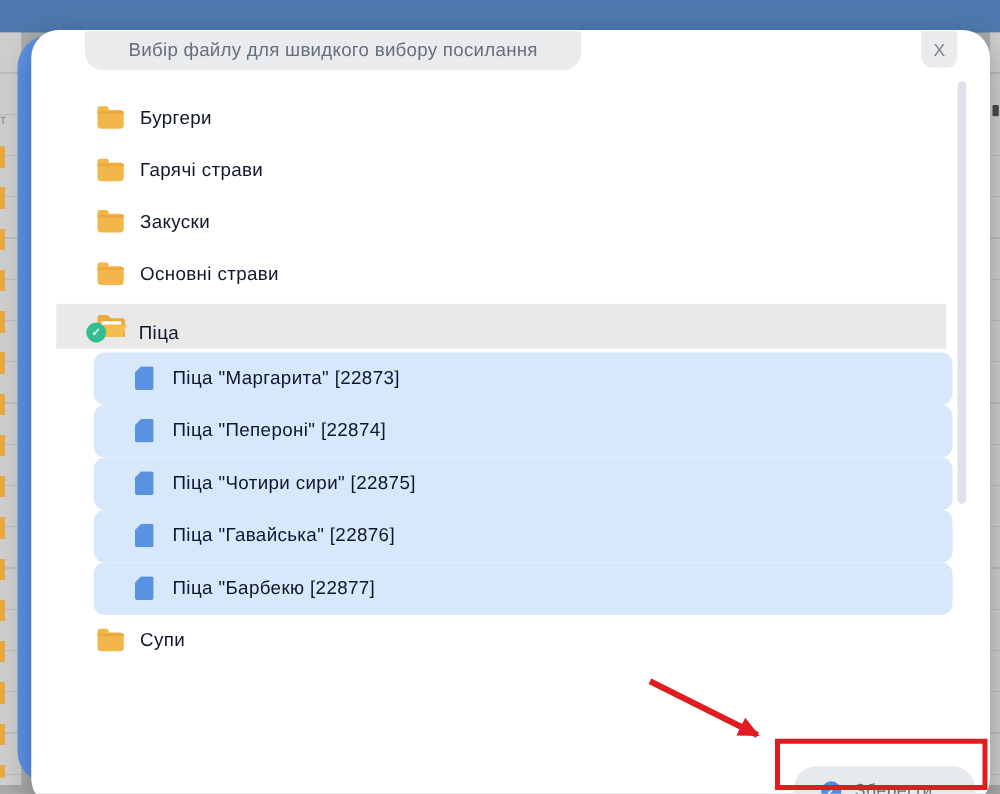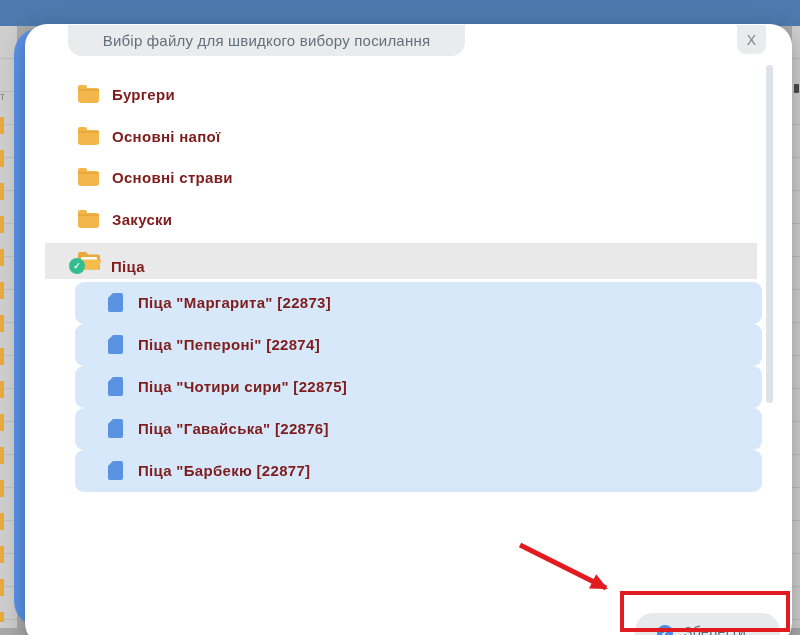--- a/index.html
+++ b/index.html
@@ -40,21 +40,21 @@
     background:#e9ebed; border-radius:0 0 9px 9px;
     display:flex; align-items:center; justify-content:center;
     font-size:14px; color:#7a8591; cursor:pointer; }
 
   .scrollbar-thumb { position:absolute; left:741px; top:41px; width:7px; height:338px;
     background:#dde3e9; border-radius:4px; }
 
   
   .list { padding-top:50px; padding-left:53px; }
   .row { display:flex; align-items:center; height:41.5px; }
-  .row-label { font-size:15px; color:#7f1d1d; letter-spacing:.3px; margin-left:13px; white-space:pre;font-weight:bold; }
+  .row-label { font-size:15px; color:#0f172a; letter-spacing:.3px; margin-left:13px; white-space:pre; }
 
   
   .folder-icon { position:relative; width:21px; height:15px; flex:0 0 21px;
     background:#f3b64a; border-radius:2px 3px 3px 3px; margin-top:2px; }
   .folder-icon::before { content:""; position:absolute; left:0; top:-3px; width:9px; height:4px;
     background:#f3b64a; border-radius:2px 2px 0 0; }
   .folder-icon::after { content:""; position:absolute; left:0; top:1px; width:21px; height:2px;
     background:#e9a93d; }
 
   
@@ -109,29 +109,29 @@
     <div class="scrollbar-thumb"></div>
 
     <div class="list">
 
       <div class="row">
         <span class="folder-icon"></span>
         <span class="row-label">Бургери</span>
       </div>
       <div class="row">
         <span class="folder-icon"></span>
-        <span class="row-label">Основні напої</span>
+        <span class="row-label">Гарячі страви</span>
+      </div>
+      <div class="row">
+        <span class="folder-icon"></span>
+        <span class="row-label">Закуски</span>
       </div>
       <div class="row">
         <span class="folder-icon"></span>
         <span class="row-label">Основні страви</span>
-      </div>
-      <div class="row">
-        <span class="folder-icon"></span>
-        <span class="row-label">Закуски</span>
       </div>
 
       <div class="row-selected">
         <span class="open-folder-wrap">
           <svg width="27" height="22" viewBox="0 0 27 22">
             <path d="M3 4 a2 2 0 0 1 2 -2 h6 l2.5 2.5 h9.5 a2 2 0 0 1 2 2 v13 h-22 z" fill="#e9a93d"></path>
             <rect x="6" y="7" width="16" height="11" rx="1" fill="#fdfdfd"></rect>
             <path d="M4.5 19.5 l3.5 -10 h18.5 l-3.5 10 z" fill="#f6bd4e"></path>
           </svg>
           <span class="check-badge">✓</span>
@@ -155,20 +155,24 @@
         <div class="file-row">
           <span class="file-icon"></span>
           <span class="row-label">Піца "Гавайська" [22876]</span>
         </div>
         <div class="file-row">
           <span class="file-icon"></span>
           <span class="row-label">Піца "Барбекю [22877]</span>
         </div>
       </div>
 
+      <div class="row">
+        <span class="folder-icon"></span>
+        <span class="row-label">Супи</span>
+      </div>
 
     </div>
 
     <div class="save-btn">
       <span class="save-circle">✓</span>
       <span class="save-label">Зберегти</span>
     </div>
 
   </div>
 

